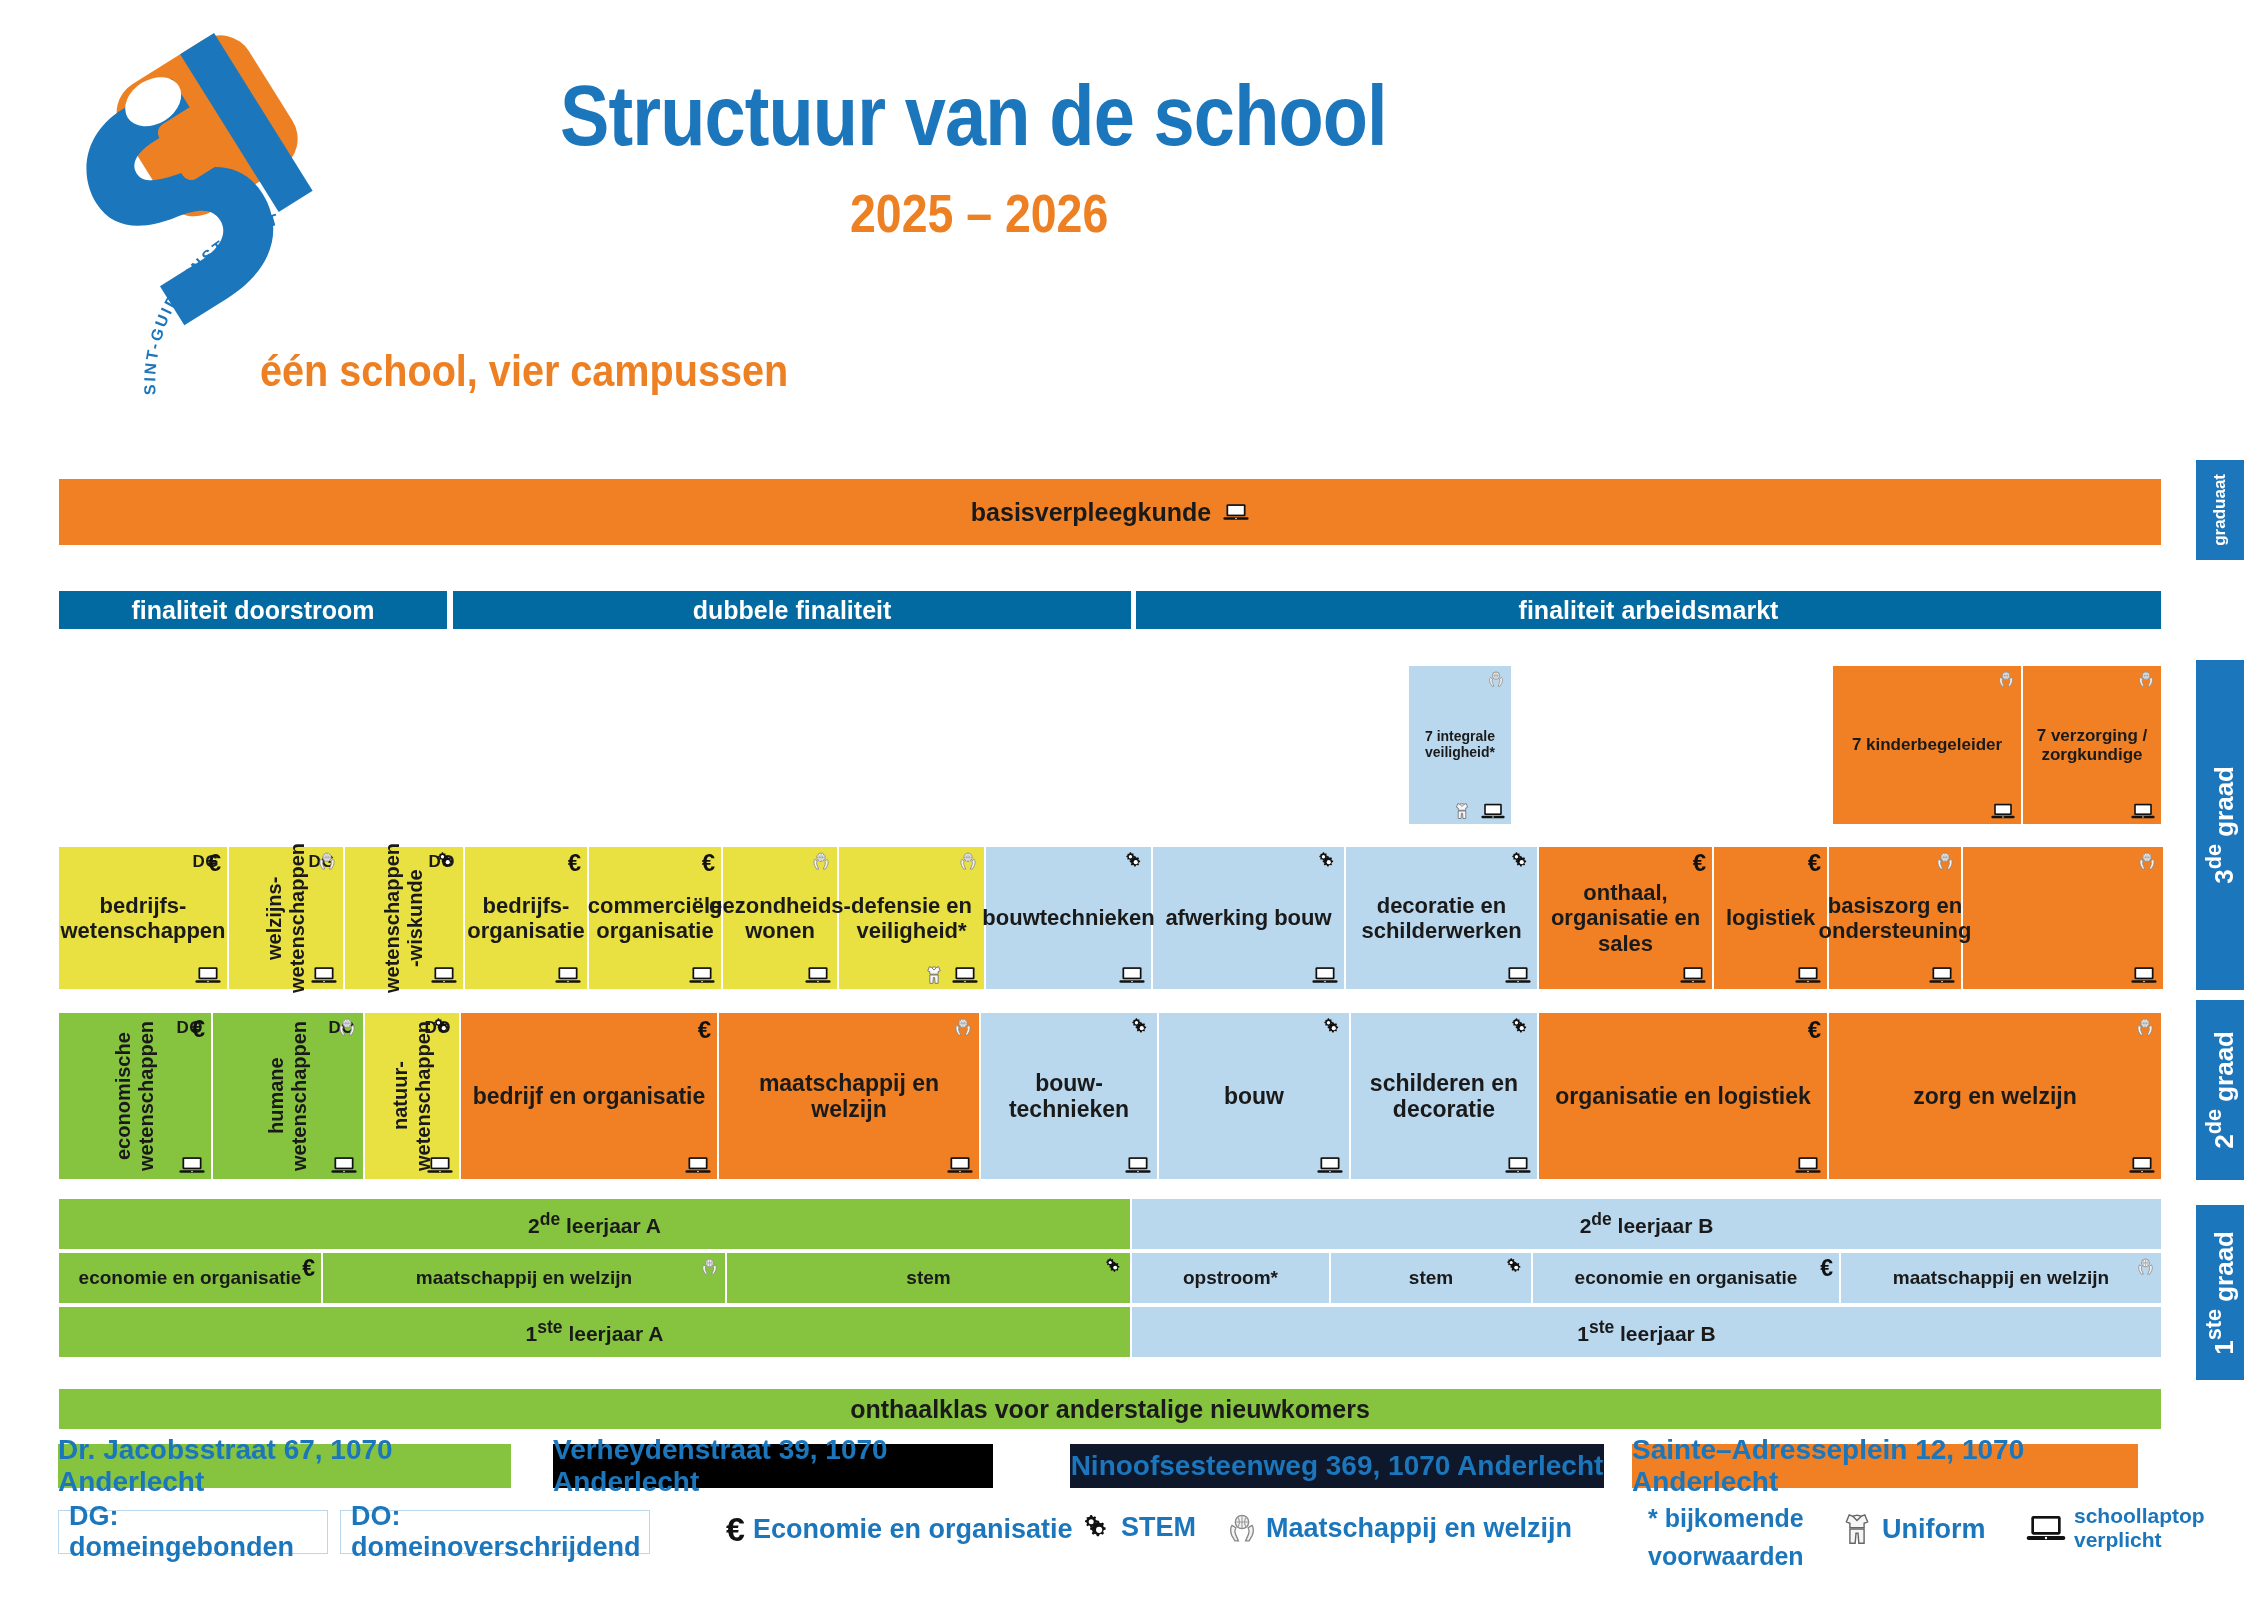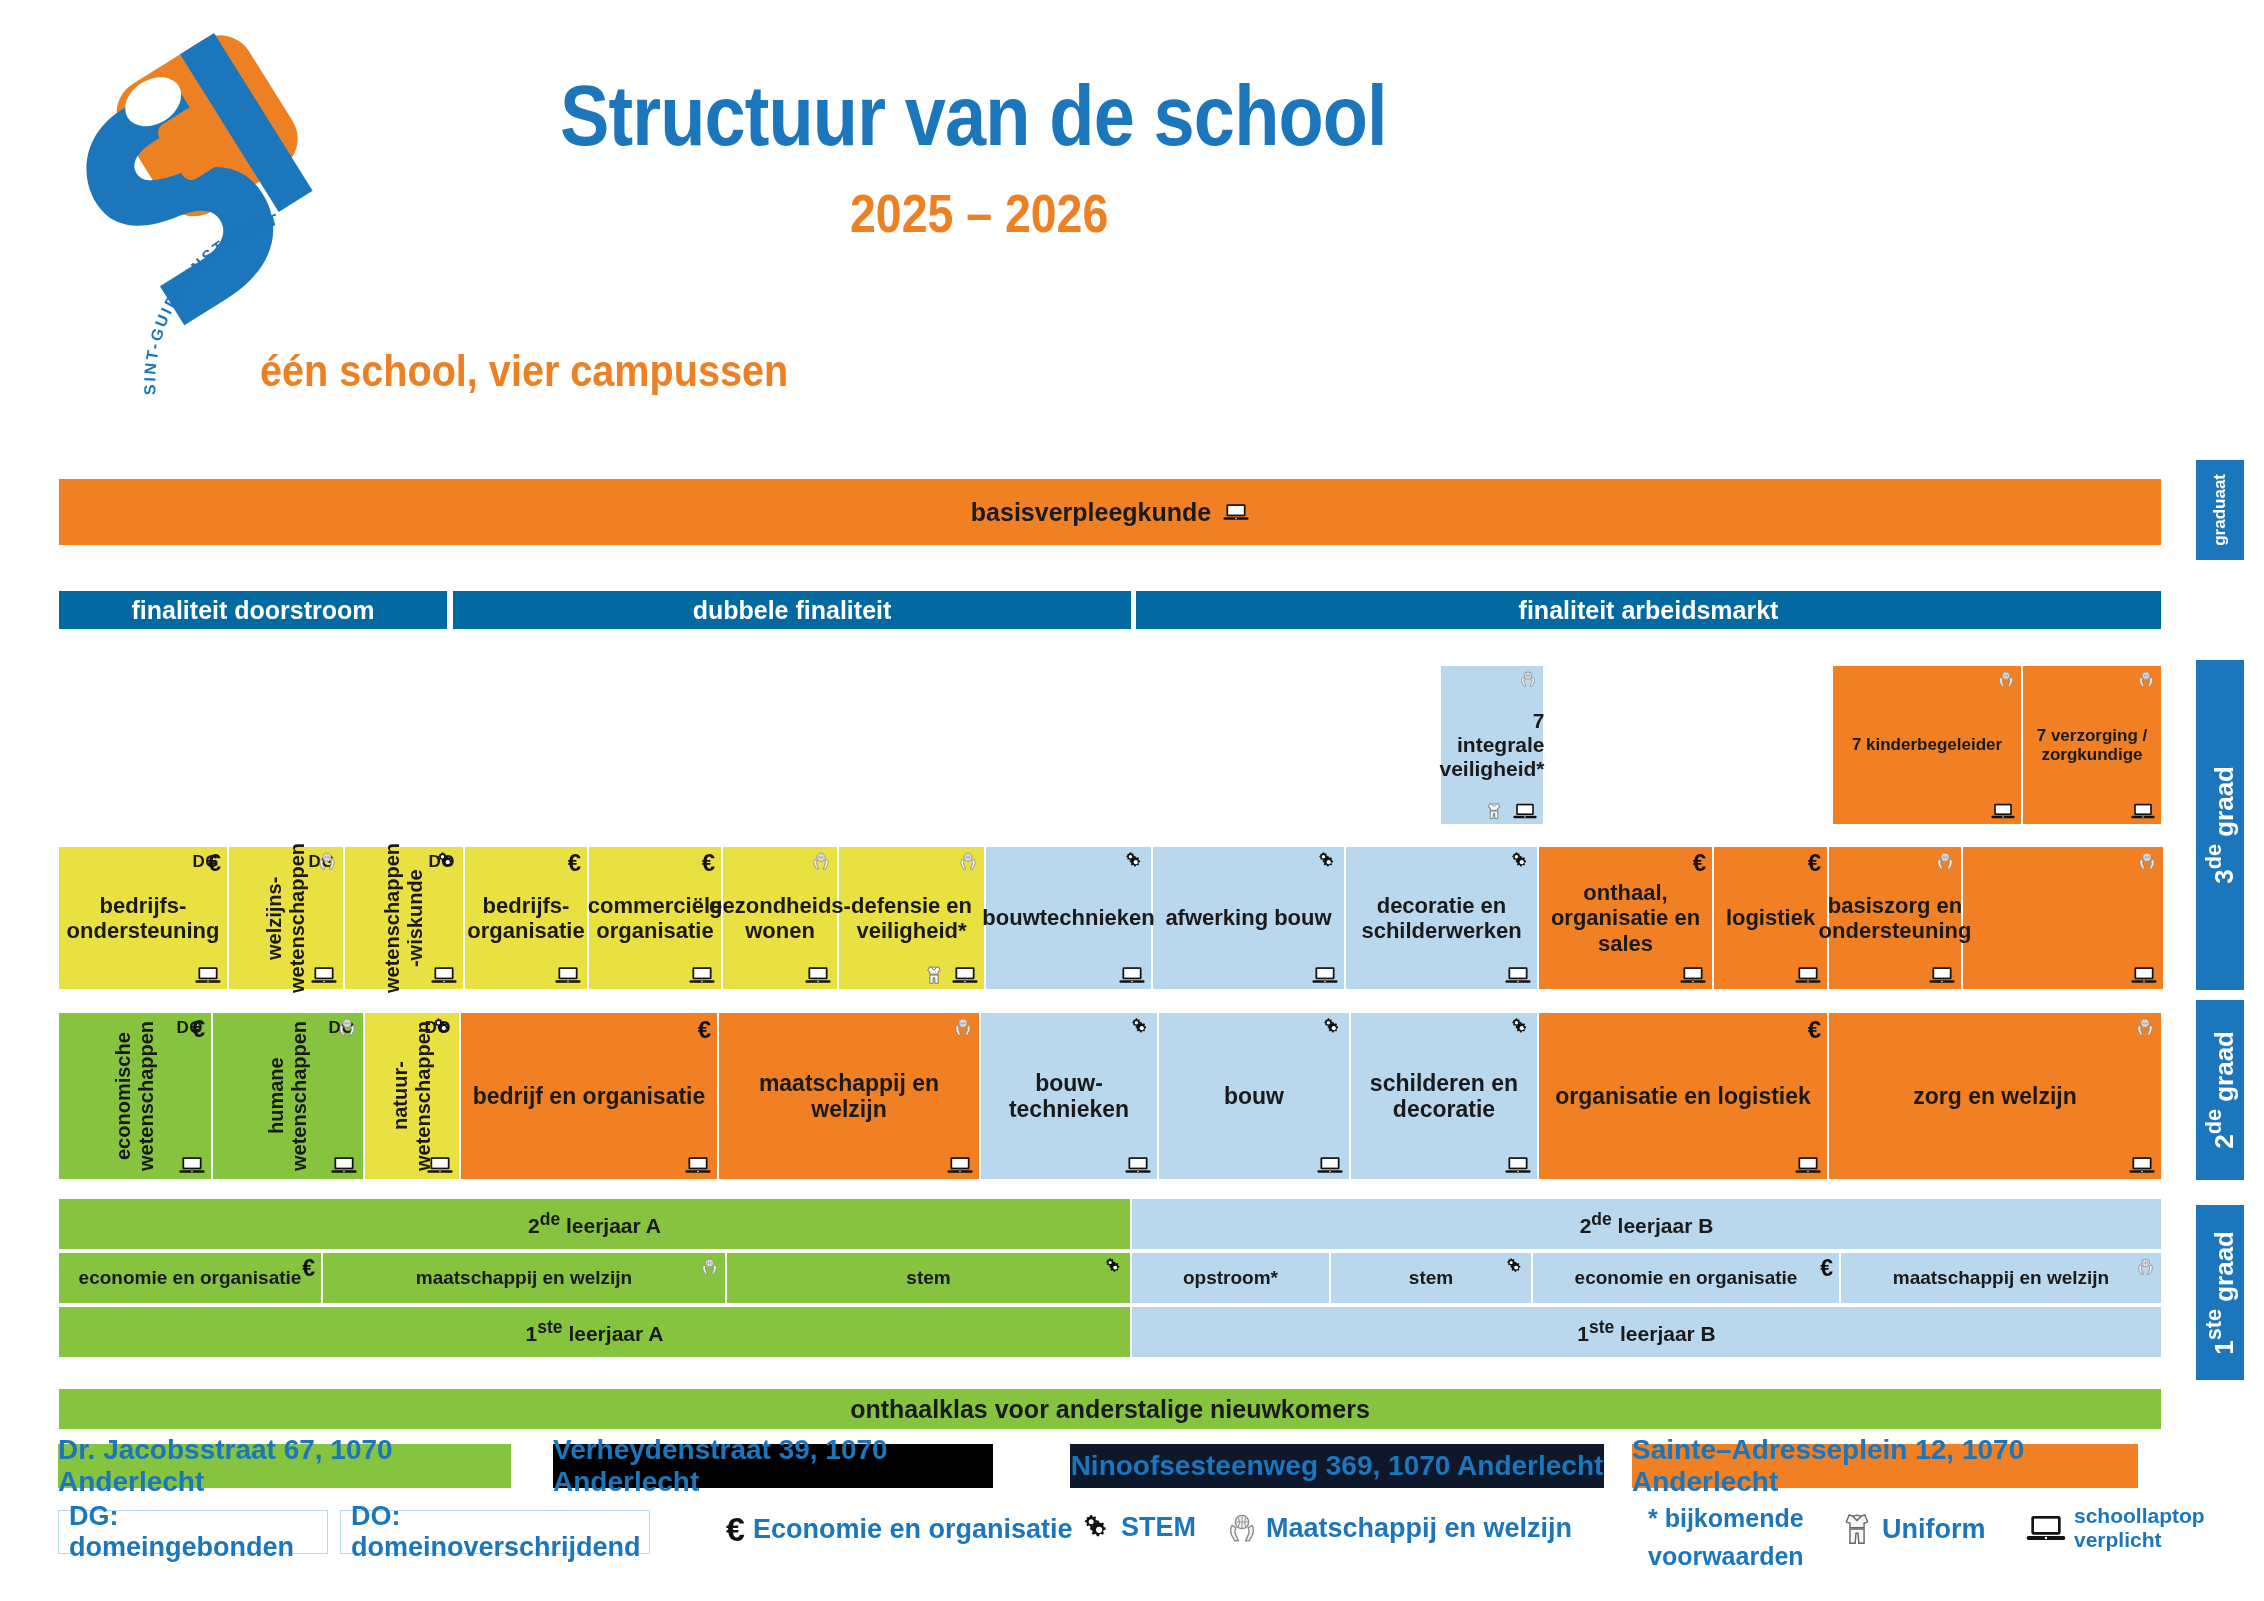--- a/index.html
+++ b/index.html
@@ -134,21 +134,21 @@
       </div>
       <div class="bx blue" style="left:58px;top:590px;width:390px;height:40px;font-size:25px;">
     <span class="label">finaliteit doorstroom</span>
       </div>
       <div class="bx blue" style="left:452px;top:590px;width:680px;height:40px;font-size:25px;">
     <span class="label">dubbele finaliteit</span>
       </div>
       <div class="bx blue" style="left:1135px;top:590px;width:1027px;height:40px;font-size:25px;">
     <span class="label">finaliteit arbeidsmarkt</span>
       </div>
-      <div class="bx ltblue" style="left:1440px;top:665px;width:104px;height:160px;font-size:21px;text-align:right;">
+      <div class="bx ltblue" style="left:1408px;top:665px;width:104px;height:160px;font-size:14px;">
         <span class="icon-tr"><span class="icon">
       <svg width="18" height="18" viewBox="0 0 24 24">
         <circle cx="12" cy="7.5" r="5" fill="#f2f2f2" stroke="#888" stroke-width="1"></circle>
         <path d="M7 7.5 h10 M12 2.5 v10 M8.6 3.6 c2 2.2 2 5.6 0 7.8
                  M15.4 3.6 c-2 2.2 -2 5.6 0 7.8" stroke="#999" fill="none" stroke-width=".8"></path>
         <path d="M4.5 10 c-1.3 1.5 -1.3 5 -.2 7.5 l2.4 4.2 h2.6 l-2.2-5.1
                  c-.5-1.2 -.4-3.6 .3-4.8z" fill="#f4f4f4" stroke="#888" stroke-width="1"></path>
         <path d="M19.5 10 c1.3 1.5 1.3 5 .2 7.5 l-2.4 4.2 h-2.6 l2.2-5.1
                  c.5-1.2 .4-3.6 -.3-4.8z" fill="#f4f4f4" stroke="#888" stroke-width="1"></path>
       </svg></span></span>
@@ -219,21 +219,21 @@
       <div class="bx yellow" style="left:58px;top:846px;width:170px;height:144px;font-size:22px;">
         <span class="tagtl">DG</span>
         <span class="icon-tr"><span class="icon" style="font-size:24px;font-weight:bold;line-height:1;color:#111;">€</span></span>
         <span class="icon-br"><span class="icon">
       <svg width="26" height="20" viewBox="0 0 30 22" fill="#111">
         <rect x="4" y="2" width="22" height="14" rx="1.6" fill="#111"></rect>
         <rect x="6" y="4" width="18" height="10" fill="#fff"></rect>
         <rect x="0.5" y="17" width="29" height="3" rx="1.5" fill="#111"></rect>
         <circle cx="15" cy="18.5" r="0.9" fill="#fff"></circle>
       </svg></span></span>
-        <span class="label">bedrijfs- ondersteuning</span>
+        <span class="label">bedrijfs- wetenschappen</span>
       </div>
       <div class="bx yellow vert" style="left:228px;top:846px;width:116px;height:144px;font-size:20px;">
         <span class="tagtl">DG</span>
         <span class="icon-tr"><span class="icon">
       <svg width="20" height="20" viewBox="0 0 24 24">
         <circle cx="12" cy="7.5" r="5" fill="#f2f2f2" stroke="#888" stroke-width="1"></circle>
         <path d="M7 7.5 h10 M12 2.5 v10 M8.6 3.6 c2 2.2 2 5.6 0 7.8
                  M15.4 3.6 c-2 2.2 -2 5.6 0 7.8" stroke="#999" fill="none" stroke-width=".8"></path>
         <path d="M4.5 10 c-1.3 1.5 -1.3 5 -.2 7.5 l2.4 4.2 h2.6 l-2.2-5.1
                  c-.5-1.2 -.4-3.6 .3-4.8z" fill="#f4f4f4" stroke="#888" stroke-width="1"></path>

